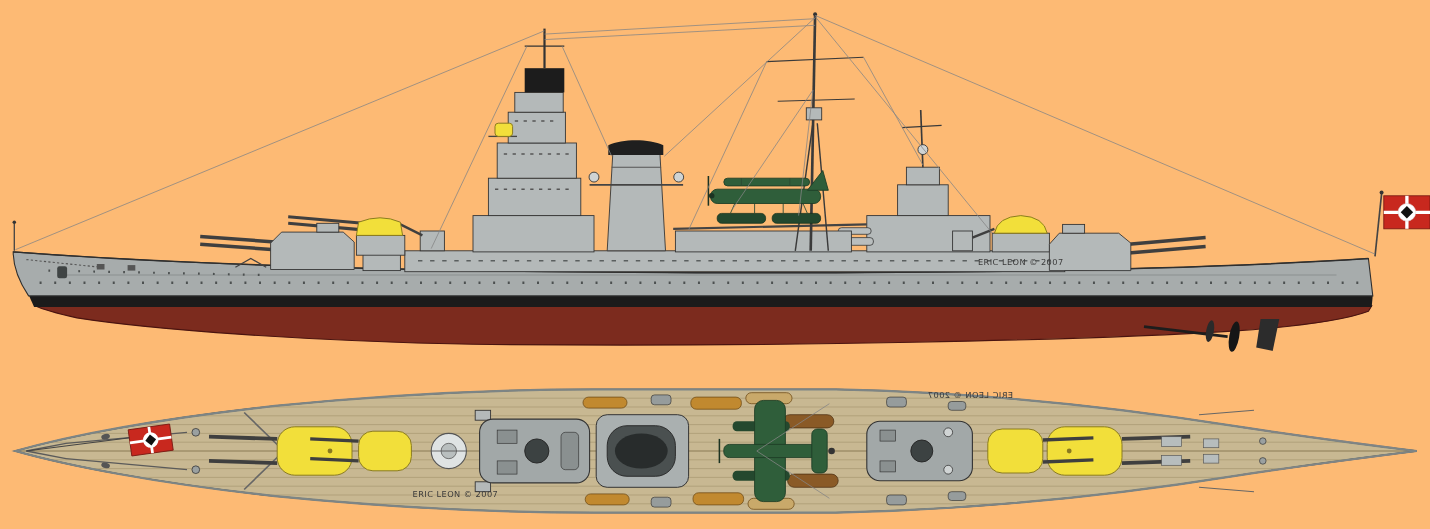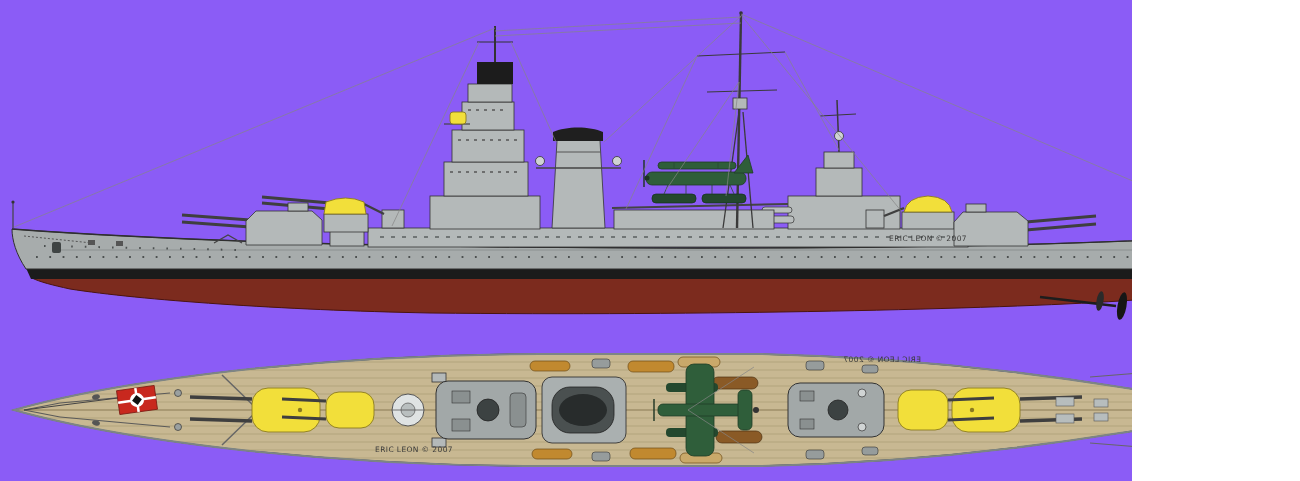--- a/index.html
+++ b/index.html
@@ -1,16 +1,16 @@
 <!DOCTYPE html>
 <html style="--hull_gray: #a7acac; --superstructure_gray: #b4b9b9; --hull_red: #7c2b1e; --boot_stripe: #1b1b1b; --deck_tan: #c8b892; --plank_line: #ab9b74; --turret_yellow: #f2df3a; --turret_yellow_edge: #8a7a1f; --plane_green: #2f5e3a; --plane_green_dark: #24482e; --flag_red: #c8281e; --boat_orange: #c1892f; --boat_brown: #8a5a26; --dark_structure: #4a5050; --rigging: #858585; --background: #ffffff;"><head>
 <meta charset="utf-8">
 <style>
   html,body{margin:0;padding:0;background:#fff;}
-  .canvas{position:relative;width:1132px;height:481px;background:#8b5cf6;overflow:hidden;
+  .canvas{position:relative;width:1300px;height:481px;background:#fdba74;overflow:hidden;
           font-family:"DejaVu Sans", sans-serif;}
   .view{position:absolute;left:0;}
   .profile{top:0;}
   .plan{top:331px;}
   .fill-hullgray{fill:var(--hull_gray,#a7acac);}
   .fill-super{fill:var(--superstructure_gray,#b4b9b9);stroke:#333;stroke-width:.8;}
   .fill-red{fill:var(--hull_red,#7c2b1e);}
   .fill-boot{fill:var(--boot_stripe,#1b1b1b);}
   .fill-deck{fill:var(--deck_tan,#c8b892);}
   .plank{stroke:var(--plank_line,#ab9b74);stroke-width:.7;}

